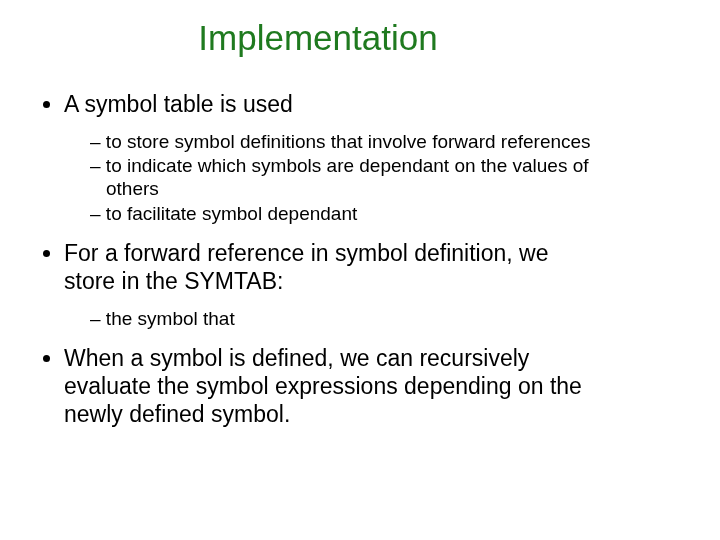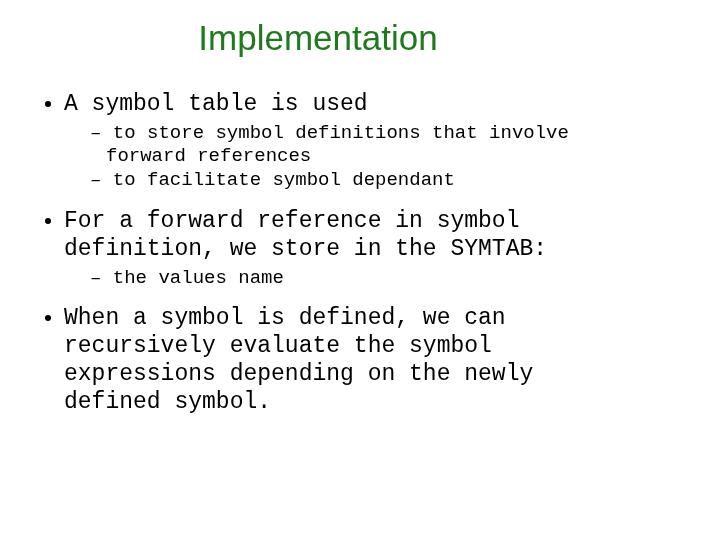--- a/index.html
+++ b/index.html
@@ -25,30 +25,29 @@
     padding-bottom: 10px;
     font-weight: normal;
   }
   .body {
     padding: 22px 36px 0 36px;
   }
   ul.level1 {
     list-style: disc;
     margin: 0;
     padding-left: 28px;
-    font-family: Liberation Mono, monospace;
   }
   ul.level1 > li {
     font-size: 23px;
     line-height: 1.22;
     margin-bottom: 4px;
   }
   ul.level2 {
     list-style: none;
-    margin: 4px 0 14px 0;
+    margin: 12px 0 14px 0;
     padding-left: 26px;
   }
   ul.level2 > li {
     font-size: 19px;
     line-height: 1.22;
     text-indent: -16px;
     padding-left: 16px;
     margin-bottom: 1px;
   }
   ul.level2 > li::before {
@@ -62,28 +61,29 @@
 
   <div class="title">Implementation</div>
 
   <div class="body">
     <ul class="level1">
 
       <li>
         <span>A symbol table is used</span>
         <ul class="level2">
           <li>to store symbol definitions that involve forward references</li>
+          <li>to indicate which symbols are dependant on the values of others</li>
           <li>to facilitate symbol dependant</li>
         </ul>
       </li>
 
       <li>
         <span>For a forward reference in symbol definition, we store in the SYMTAB:</span>
         <ul class="level2">
-          <li>the values name</li>
+          <li>the symbol that</li>
         </ul>
       </li>
 
       <li>
         <span>When a symbol is defined, we can recursively evaluate the symbol expressions depending on the newly defined symbol.</span>
       </li>
 
     </ul>
   </div>
 

